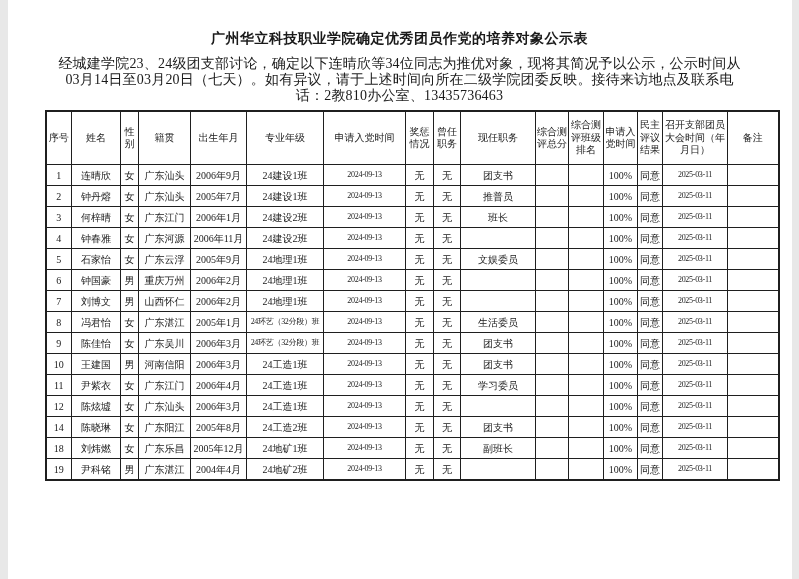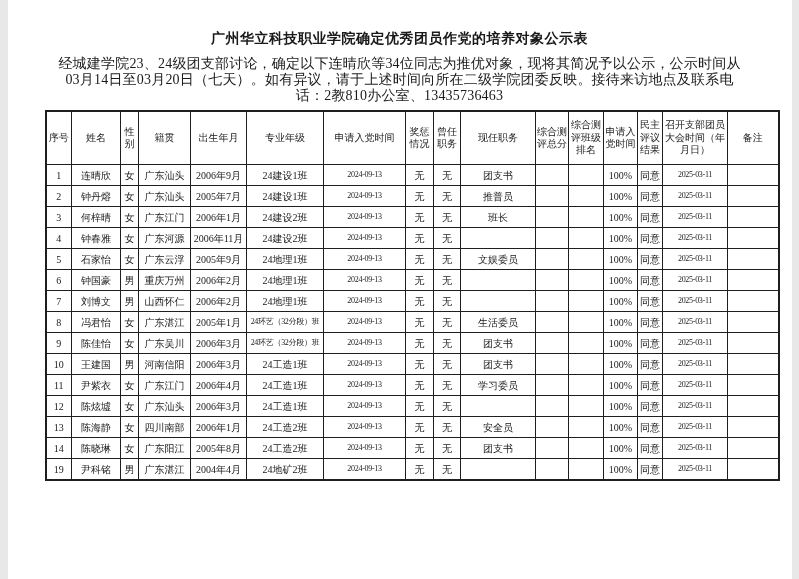--- a/index.html
+++ b/index.html
@@ -315,48 +315,48 @@
           <td>无</td>
           <td></td>
           <td></td>
           <td></td>
           <td>100%</td>
           <td>同意</td>
           <td class="small">2025-03-11</td>
           <td></td>
         </tr>
         <tr>
-          <td>13</td>
-          <td>陈海静</td>
-          <td>女</td>
-          <td>四川南部</td>
-          <td>2006年1月</td>
-          <td>24工造2班</td>
-          <td class="small">2024-09-13</td>
-          <td>无</td>
-          <td>无</td>
-          <td>安全员</td>
-          <td></td>
-          <td></td>
-          <td>100%</td>
-          <td>同意</td>
-          <td class="small">2025-03-11</td>
-          <td></td>
-        </tr>
-        <tr>
           <td>14</td>
           <td>陈晓琳</td>
           <td>女</td>
           <td>广东阳江</td>
           <td>2005年8月</td>
           <td>24工造2班</td>
           <td class="small">2024-09-13</td>
           <td>无</td>
           <td>无</td>
           <td>团支书</td>
+          <td></td>
+          <td></td>
+          <td>100%</td>
+          <td>同意</td>
+          <td class="small">2025-03-11</td>
+          <td></td>
+        </tr>
+        <tr>
+          <td>18</td>
+          <td>刘炜燃</td>
+          <td>女</td>
+          <td>广东乐昌</td>
+          <td>2005年12月</td>
+          <td>24地矿1班</td>
+          <td class="small">2024-09-13</td>
+          <td>无</td>
+          <td>无</td>
+          <td>副班长</td>
           <td></td>
           <td></td>
           <td>100%</td>
           <td>同意</td>
           <td class="small">2025-03-11</td>
           <td></td>
         </tr>
         <tr>
           <td>19</td>
           <td>尹科铭</td>

